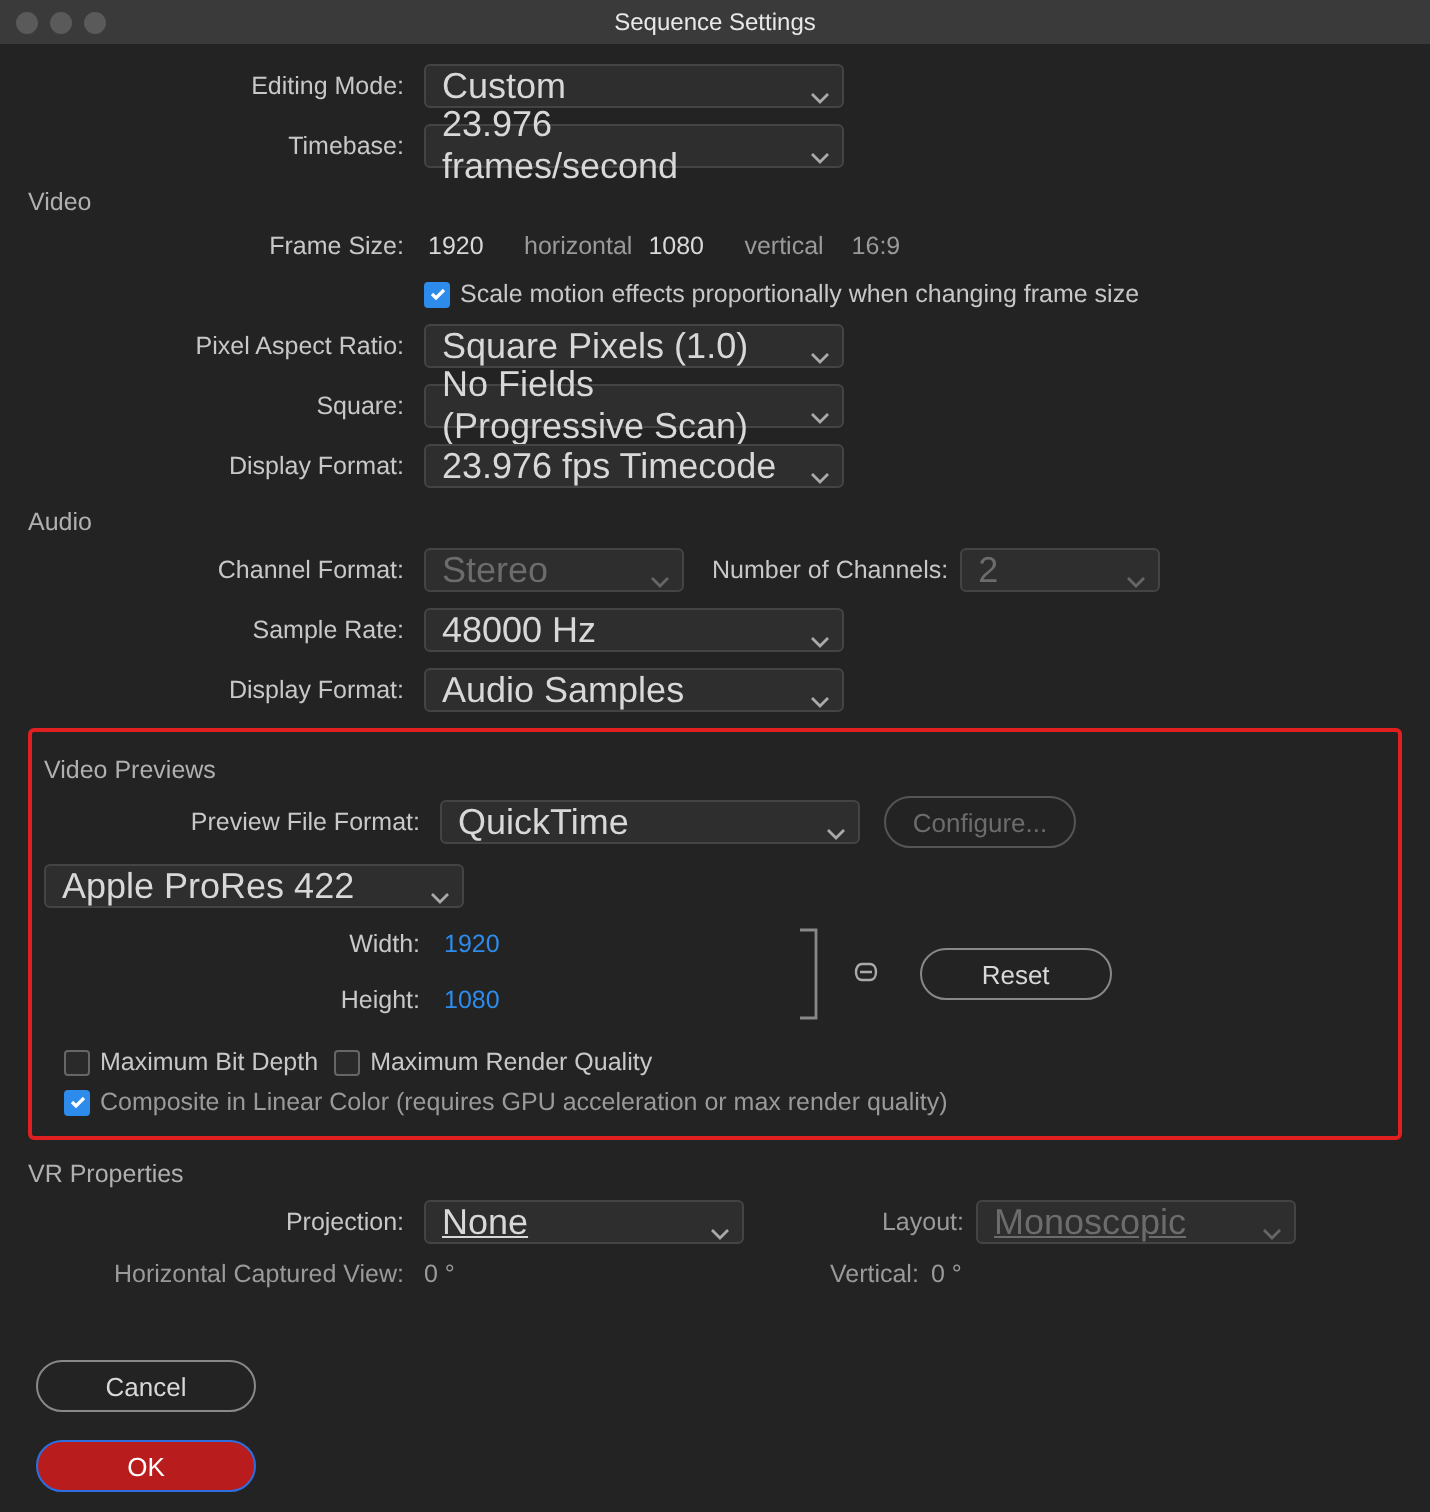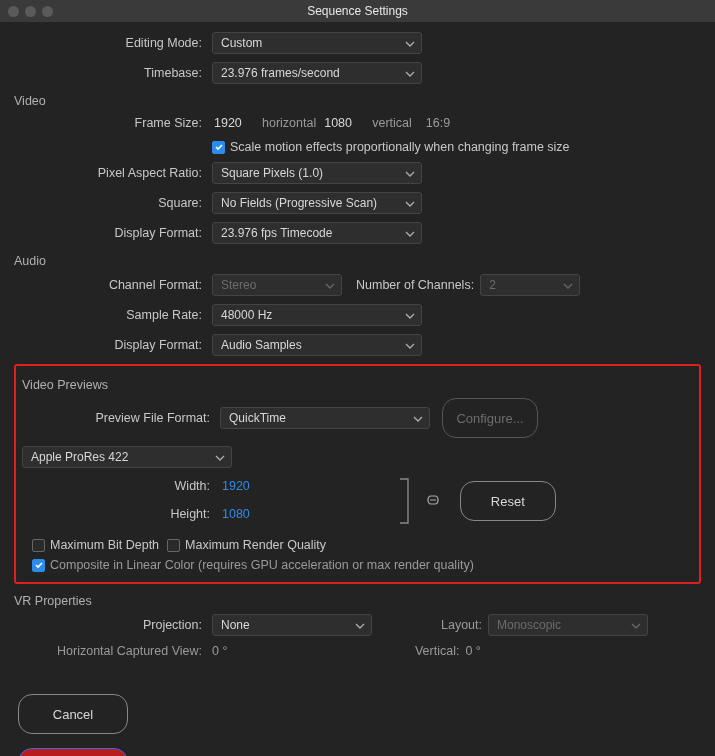--- a/index.html
+++ b/index.html
@@ -4,36 +4,36 @@
 <style>
 * { box-sizing: border-box; margin: 0; padding: 0; font-family: -apple-system, "Segoe UI", Arial, sans-serif; }
 body { background: #232323; width: 715px; height: 756px; overflow: hidden; }
 .titlebar { background: #3a3a3a; height: 22px; display: flex; align-items: center; justify-content: center; position: relative; }
 .titlebar .dots { position: absolute; left: 8px; display: flex; gap: 6px; }
 .titlebar .dot { width: 11px; height: 11px; border-radius: 50%; background: #5a5a5a; }
 .titlebar-title { color: #e8e8e8; font-size: 12px; }
 .body { padding: 10px 14px 14px 14px; color: #c8c8c8; font-size: 12.5px; }
 .row { display: flex; align-items: center; margin-bottom: 8px; }
 .label { width: 198px; text-align: right; padding-right: 10px; color: #c8c8c8; }
-.select { position: relative; background: #2e2e2e; border: 1px solid #444; border-radius: 3px; height: 22px; display: flex; align-items: center; padding: 0 22px 0 8px; color: #d8d8d8; font-size: 12px; min-width: 100px; }
+.select { position: relative; background: #2e2e2e; border: 1px solid #444; border-radius: 3px; height: 22px; display: flex; align-items: center; padding: 0 22px 0 8px; color: #d8d8d8; font-size: 18px; min-width: 100px; }
 .select.w210 { width: 210px; }
-.select.w160 { width: 160px; }
+.select.w160 { width: 160px; text-decoration: underline; }
 .select.disabled { color: #6c6c6c; }
 .select .chev { position: absolute; right: 6px; top: 5px; pointer-events: none; }
 .chev svg { width: 10px; height: 10px; }
 .input-num { background: transparent; border: none; color: #d8d8d8; font-size: 12.5px; width: 44px; text-align: left; padding: 2px 2px; }
 .static-blue { color: #2d8ceb; font-size: 12.5px; padding: 2px; }
 .section-title { color: #b0b0b0; font-size: 12.5px; margin: 10px 0 6px 0; }
 .checkbox { width: 13px; height: 13px; border: 1px solid #666; border-radius: 2px; background: #2a2a2a; display: inline-flex; align-items: center; justify-content: center; margin-right: 5px; flex-shrink: 0; }
 .checkbox.checked { background: #2d8ceb; border-color: #2d8ceb; }
 .checkbox.checked svg { width: 10px; height: 10px; }
 .chk-label { display: flex; align-items: center; color: #c8c8c8; }
 .sub-text { color: #9a9a9a; }
 .hlbox { border: 2px solid #e02020; border-radius: 3px; padding: 8px 6px 8px 6px; margin-top: 8px; }
-.pill-btn { border: 1px solid #888; border-radius: 14px; height: 40px; display: flex; align-items: center; justify-content: center; color: #d8d8d8; font-size: 13px; background: transparent; cursor: pointer; }
+.pill-btn { border: 1px solid #888; border-radius: 14px; height: 26px; display: flex; align-items: center; justify-content: center; color: #d8d8d8; font-size: 13px; background: transparent; cursor: pointer; }
 .pill-btn.disabled { color: #6c6c6c; border-color: #555; cursor: default; }
 .pill-btn.primary { background: #b91c1c; border-color: #2d6fe0; color: #fff; }
 .footer { display: flex; justify-content: flex-end; gap: 14px; padding: 14px 18px; flex-direction: column; }
 .footer .pill-btn { width: 110px; }
 .bracket { color: #888; font-size: 22px; padding: 0 6px; display: flex; flex-direction: column; justify-content: center; height: 50px; }
 .link-icon { color: #999; font-size: 14px; padding: 0 8px; }
 .gap { height: 4px; }
 .row-inner { display: flex; align-items: center; gap: 6px; }
 </style>
 </head>

